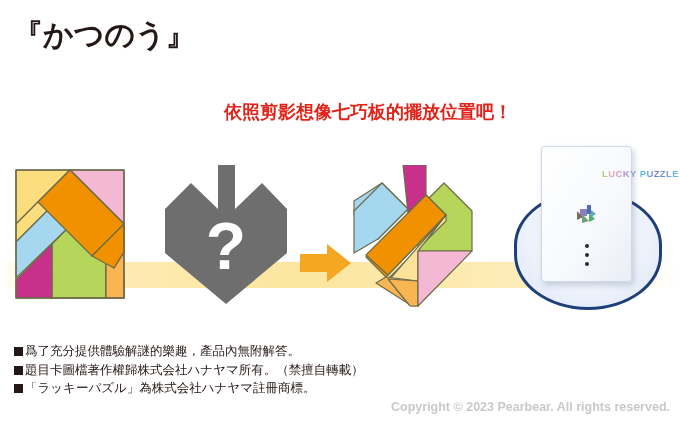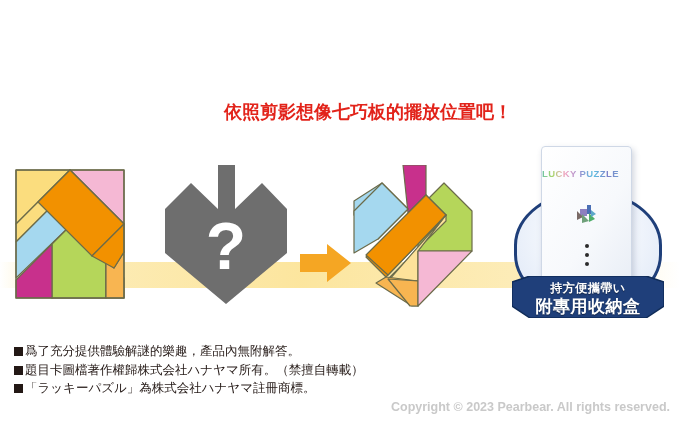--- a/index.html
+++ b/index.html
@@ -105,29 +105,30 @@
     background: linear-gradient(to bottom right, #ffffff 0%, #f7f9fc 60%, #e9eef6 100%);
     border: 1px solid #cfd8e6;
     border-radius: 4px;
     box-shadow: 2px 3px 6px rgba(40,60,100,0.22);
     box-sizing: border-box;
   }
   .pkg-logo {
     position: absolute;
     top: 21px;
     width: 100%;
-    text-align: left;
+    text-align: right;
     font-size: 9.5px;
     font-weight: bold;
     letter-spacing: 0.4px;
     background: linear-gradient(90deg,#6ec3a6 0%, #a9d66b 12%, #f2a0c0 26%, #9a8fd0 42%, #5bbfe0 58%, #7d7fc9 74%, #69c0d8 100%);
     -webkit-background-clip: text;
     background-clip: text;
     color: transparent;
     filter: blur(0.3px);
+    margin-left: 48px;
   }
   .pkg-heart {
     position: absolute;
     left: 50%;
     top: 53px;
     transform: translateX(-50%);
   }
   .pkg-dots {
     position: absolute;
     left: 50%;
@@ -189,20 +190,21 @@
     font-size: 12.5px;
     white-space: nowrap;
     font-weight: bold;
   }
 </style>
 </head>
 <body>
 
 <div id="page">
 
+  <div class="title">『かつのう』</div>
   <div class="redline l1">依照剪影想像七巧板的擺放位置吧！</div>
 
   <div class="band"></div>
 
   <div class="figure" id="fig-left">
     <svg width="112" height="132" viewBox="0 0 112 132">
       <g stroke="#6b6b4a" stroke-width="1.2" stroke-linejoin="round">
 
         <polygon points="2,2 56,2 2,56" fill="#fbdd7e"></polygon>
         <polygon points="56,2 2,56 2,74 38,38" fill="#fbdd7e"></polygon>
@@ -285,27 +287,20 @@
           <polygon points="16,13 22,19 16,22" fill="#4fae6a"></polygon>
           <polygon points="18,10 23,14 18,17" fill="#5da8c8"></polygon>
         </svg>
       </div>
       <div class="pkg-dots">
         <i></i>
           <i></i>
           <i></i>
       </div>
     </div>
-    <div class="ribbon">
-      <svg width="152" height="42" viewBox="0 0 152 42" style="position:absolute;left:0;top:0;">
-        <polygon points="0,6 18,0 134,0 152,6 152,30 134,42 18,42 0,30" fill="#1f3f7a" stroke="#0f2b58" stroke-width="1.5"></polygon>
-      </svg>
-      <div class="ribbon-text r1">持方便攜帶い</div>
-      <div class="ribbon-text r2">附專用收納盒</div>
-    </div>
   </div>
 
   <div class="notes">
     <span class="note-row">
       <span class="note-bullet"></span><span>爲了充分提供體驗解謎的樂趣，產品內無附解答。</span>
     </span>
     <span class="note-row">
       <span class="note-bullet"></span><span>題目卡圖檔著作權歸株式会社ハナヤマ所有。（禁擅自轉載）</span>
     </span>
     <span class="note-row">

